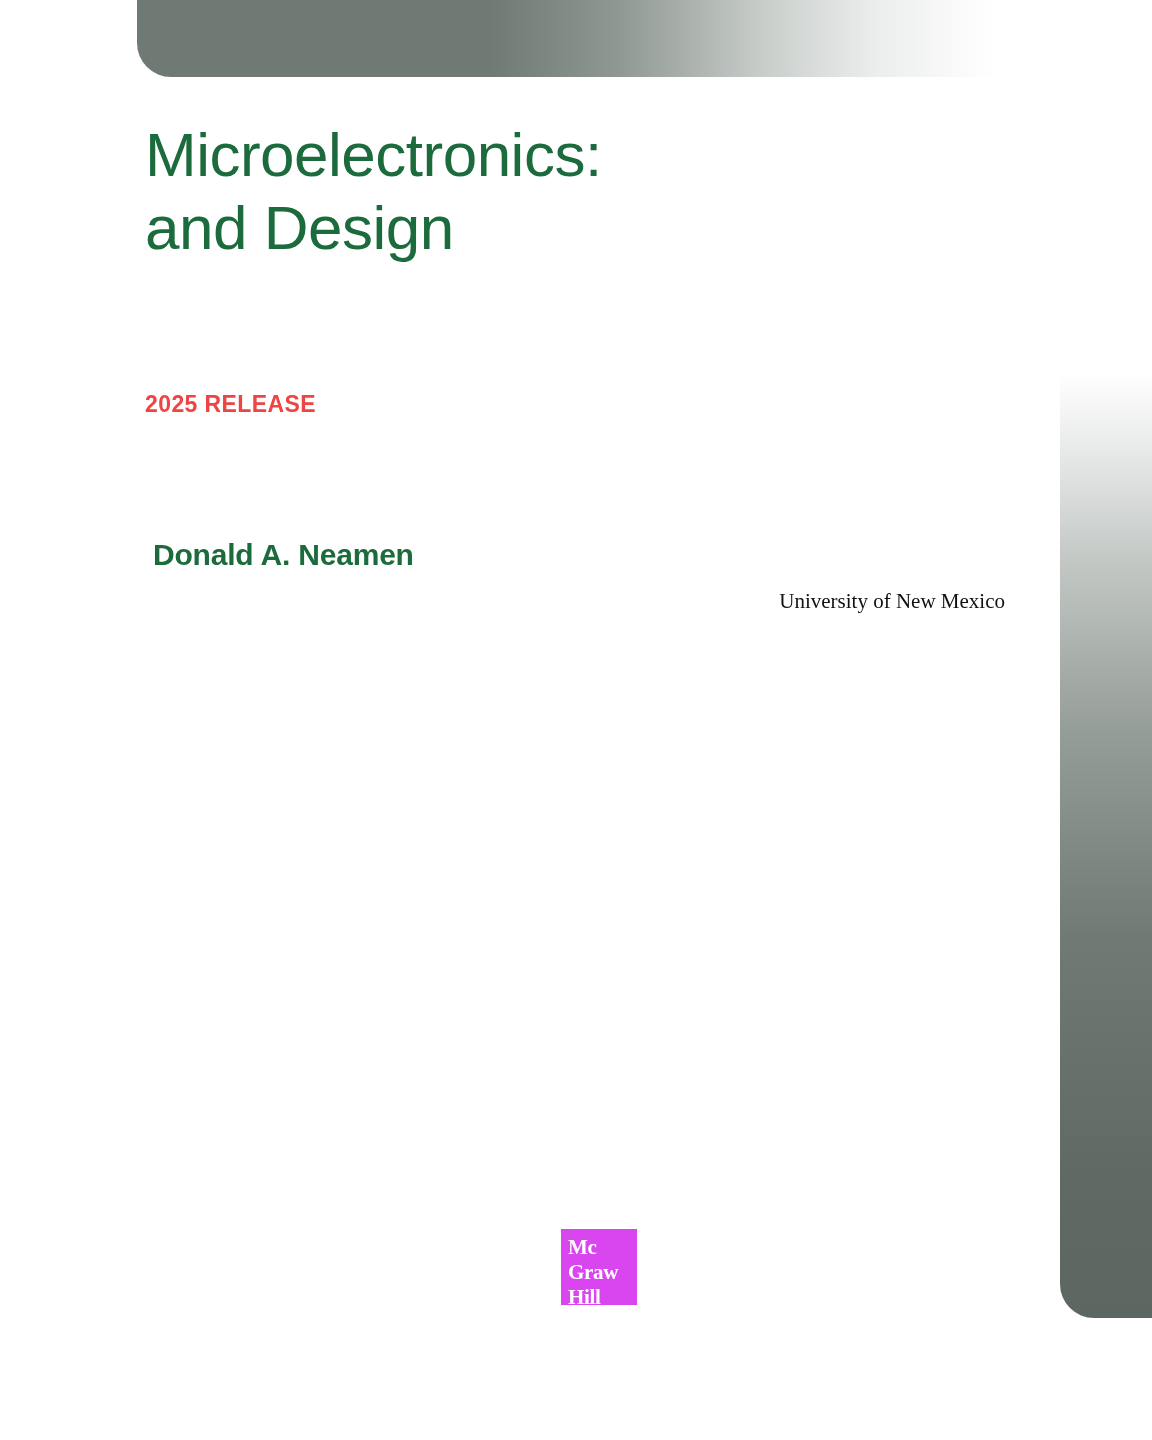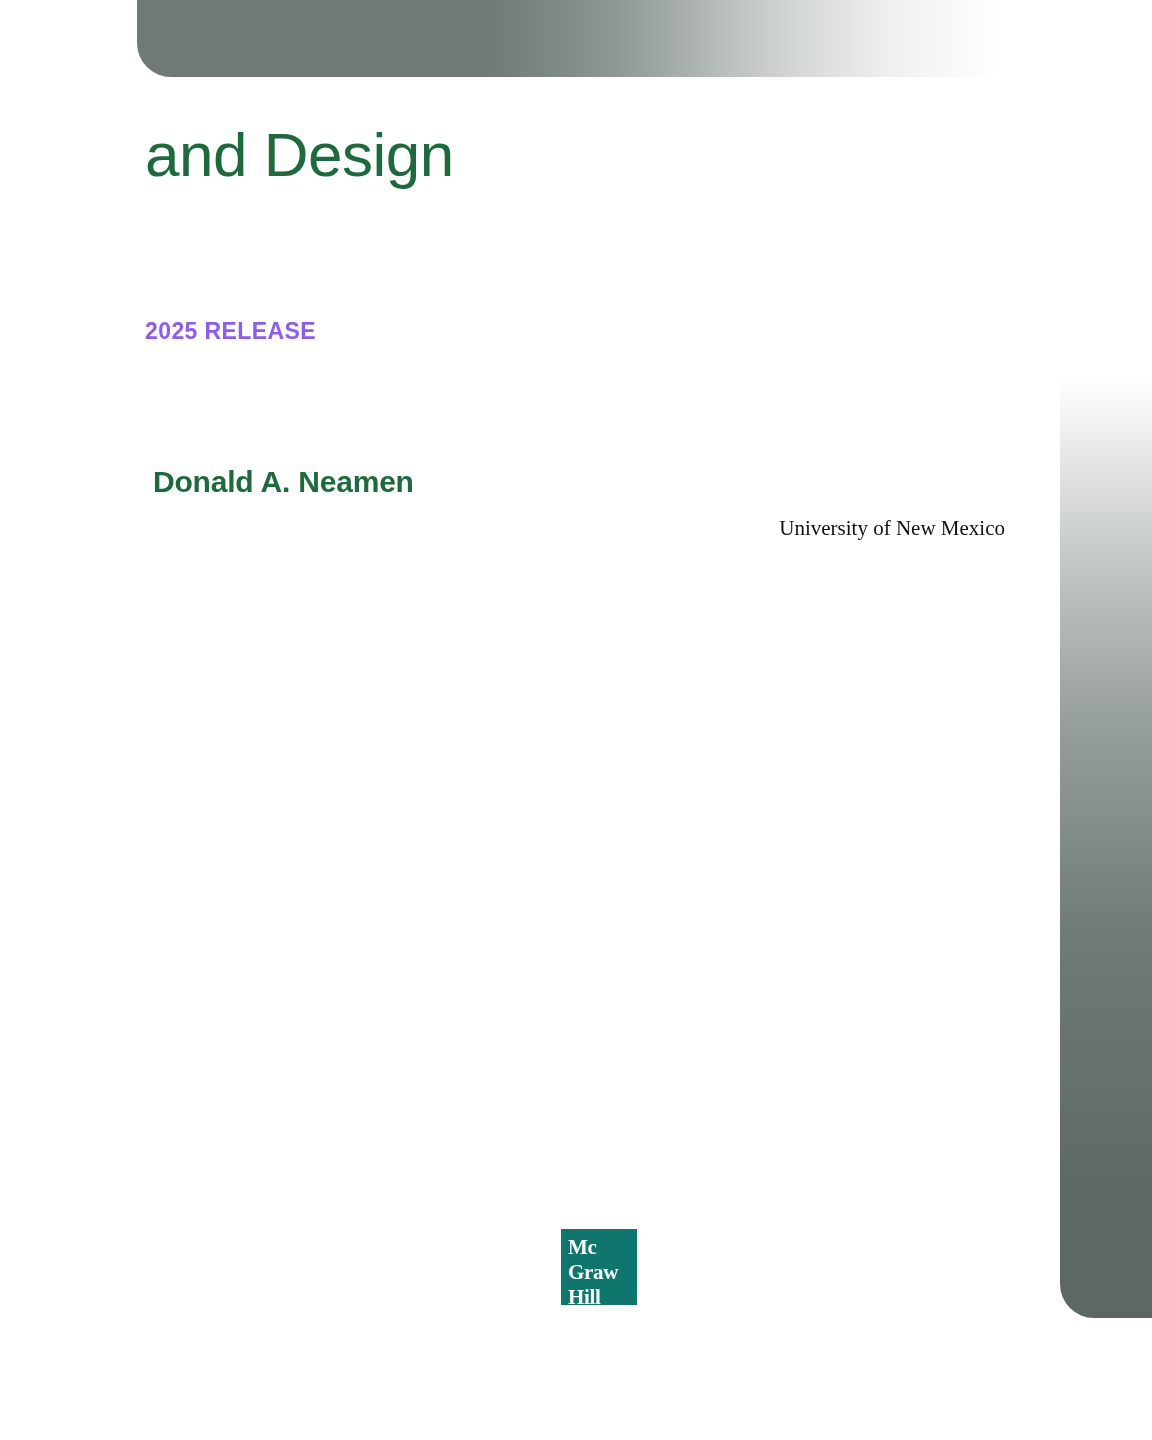--- a/index.html
+++ b/index.html
@@ -63,21 +63,21 @@
     font-size: 62px;
     line-height: 1.18;
     font-weight: 500;
     letter-spacing: -0.5px;
     margin: 0;
     padding-top: 118px;
   }
   .title .line { display: block; }
 
   .release {
-    color: #8b5cf6;
+    color: #ef4444;
     font-size: 23px;
     font-weight: 700;
     letter-spacing: 0.4px;
     margin: 0;
     padding-top: 127px;
   }
 
   .authors {
     padding-top: 112px;
   }
@@ -100,41 +100,42 @@
     padding-top: 42px;
   }
 
   
   .logo {
     position: absolute;
     left: 561px;
     top: 1229px;
     width: 76px;
     height: 76px;
-    background: #0f766e;
+    background: #d946ef;
     color: #ffffff;
     font-family: "Liberation Serif", serif;
     font-weight: 700;
     font-size: 21px;
     line-height: 1.18;
     letter-spacing: -0.3px;
     padding: 6px 0 0 7px;
     box-sizing: border-box;
   }
   .logo span { display: block; }
 </style>
 </head>
 <body>
 
 <div class="top-band"></div>
 <div class="right-band"></div>
 
 <div class="content">
 
   <h1 class="title">
+    <span class="line">Microelectronics:</span>
     <span class="line">and Design</span>
   </h1>
 
   <p class="release">2025 RELEASE</p>
 
   <div class="authors">
     <div class="author-block">
       <p class="author-name">Donald A. Neamen</p>
       <p class="author-affil">University of New Mexico</p>
     </div>

